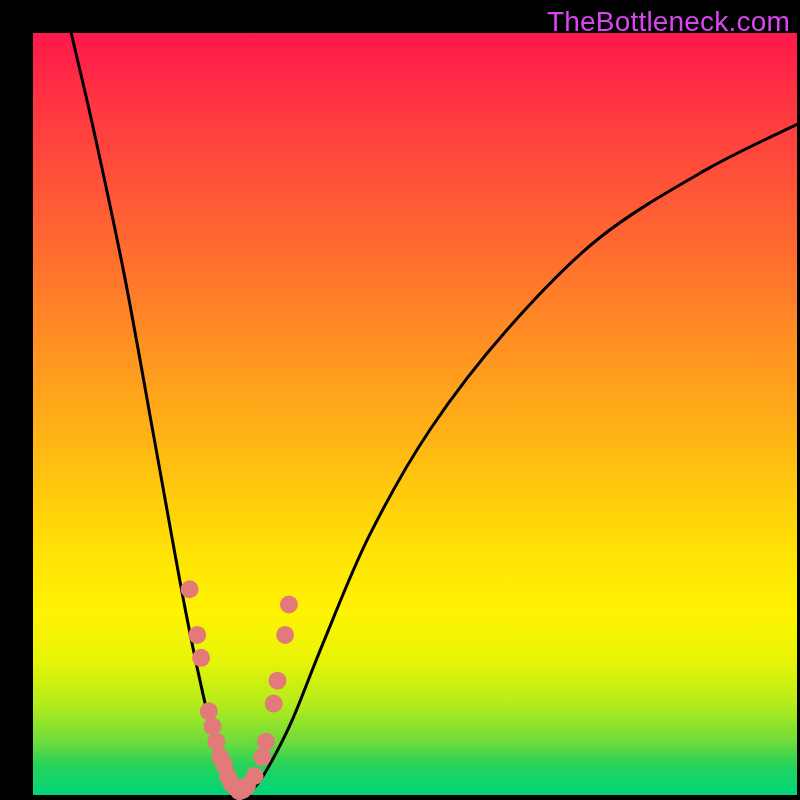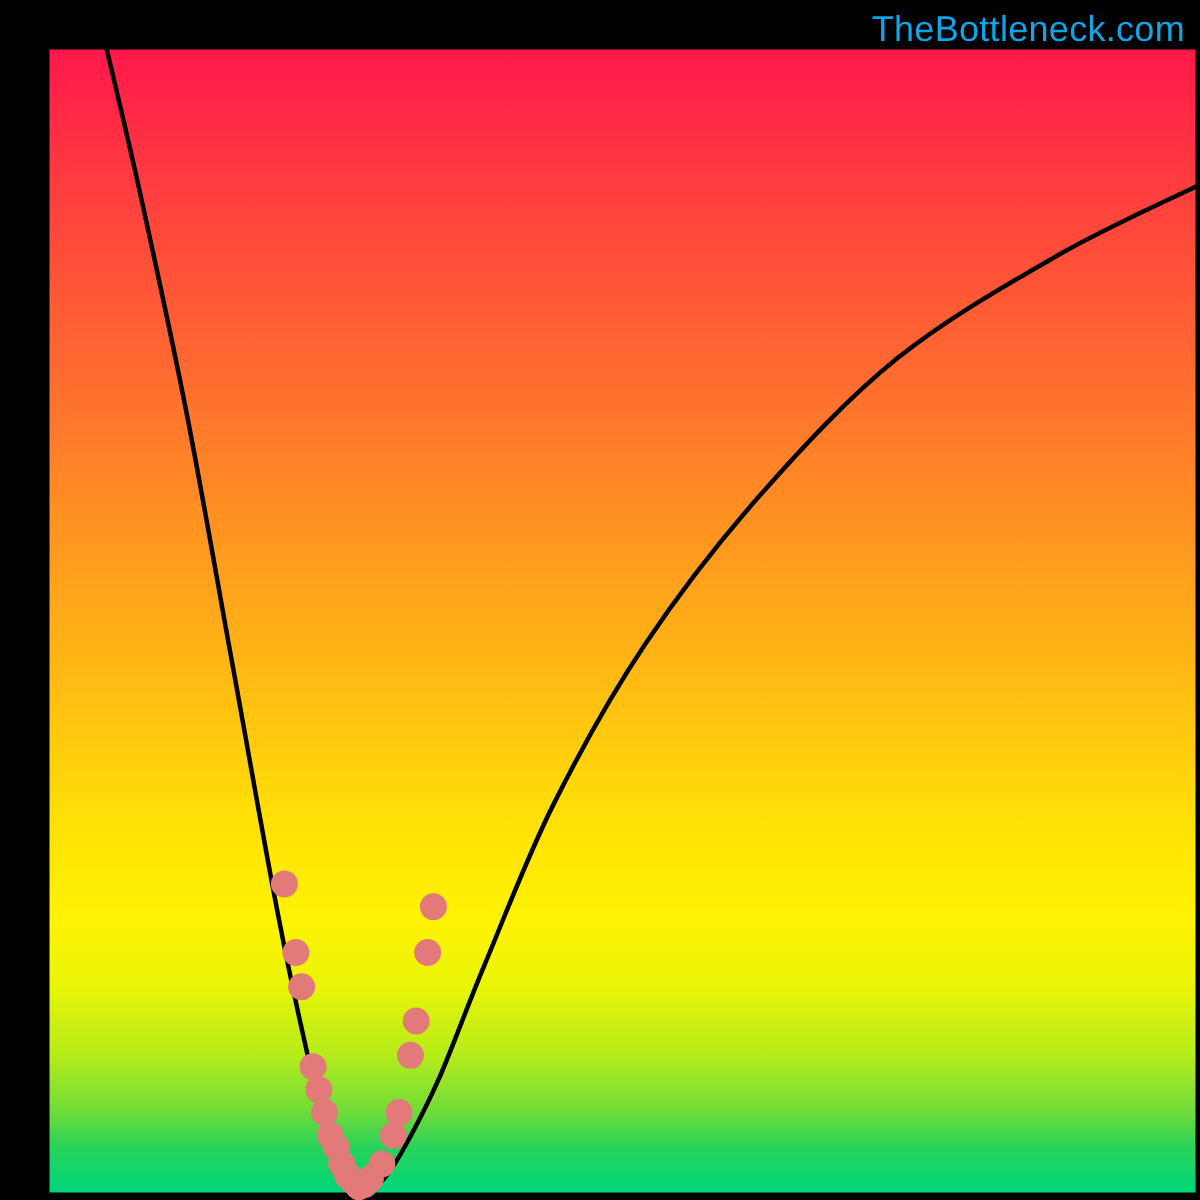--- a/index.html
+++ b/index.html
@@ -37,23 +37,23 @@
       #b5ec1a 88%,
       #6fdb3a 93%,
       #28d35a 96%,
       #00d67a 100%
     );
   }
   .watermark {
     position: absolute;
     top: 6px;
     right: 10px;
-    font-size: 24px;
+    font-size: 28px;
     font-weight: 500;
-    color: #0ea5e9;
+    color: #d946ef;
     letter-spacing: 0.2px;
     user-select: none;
   }
   svg.curve {
     position: absolute;
     left: 0;
     top: 0;
     width: 764px;
     height: 762px;
     overflow: visible;

